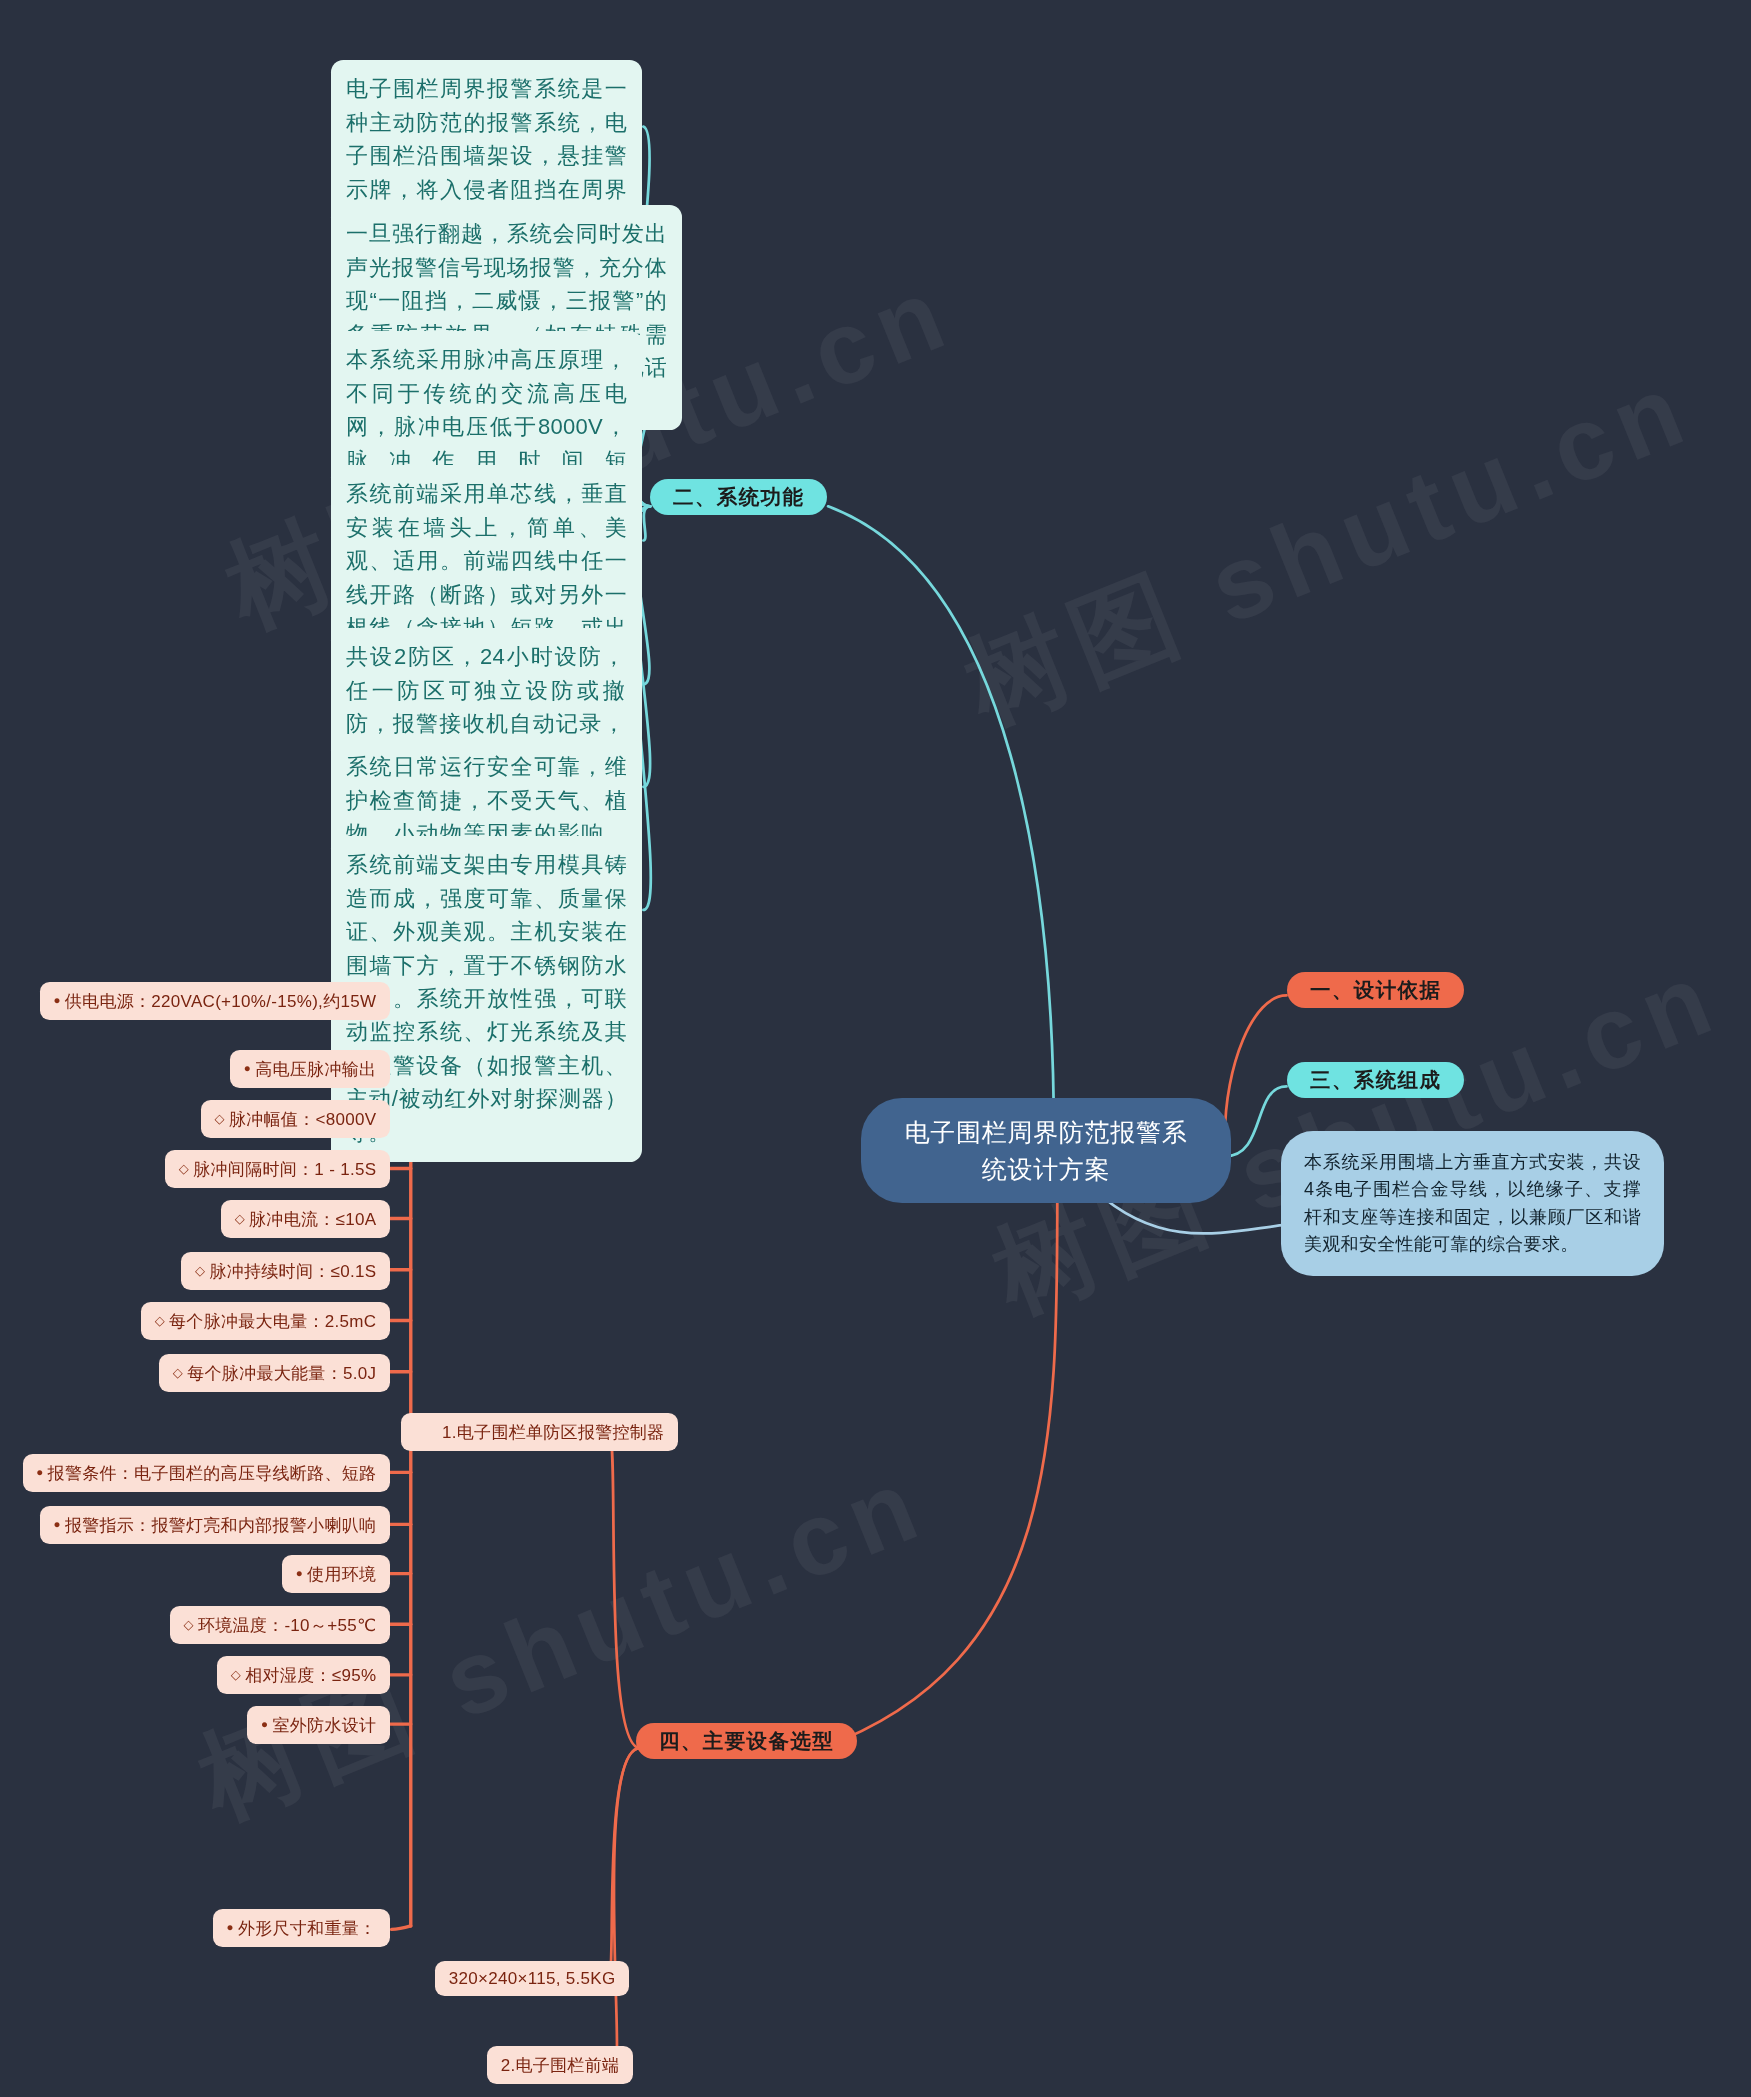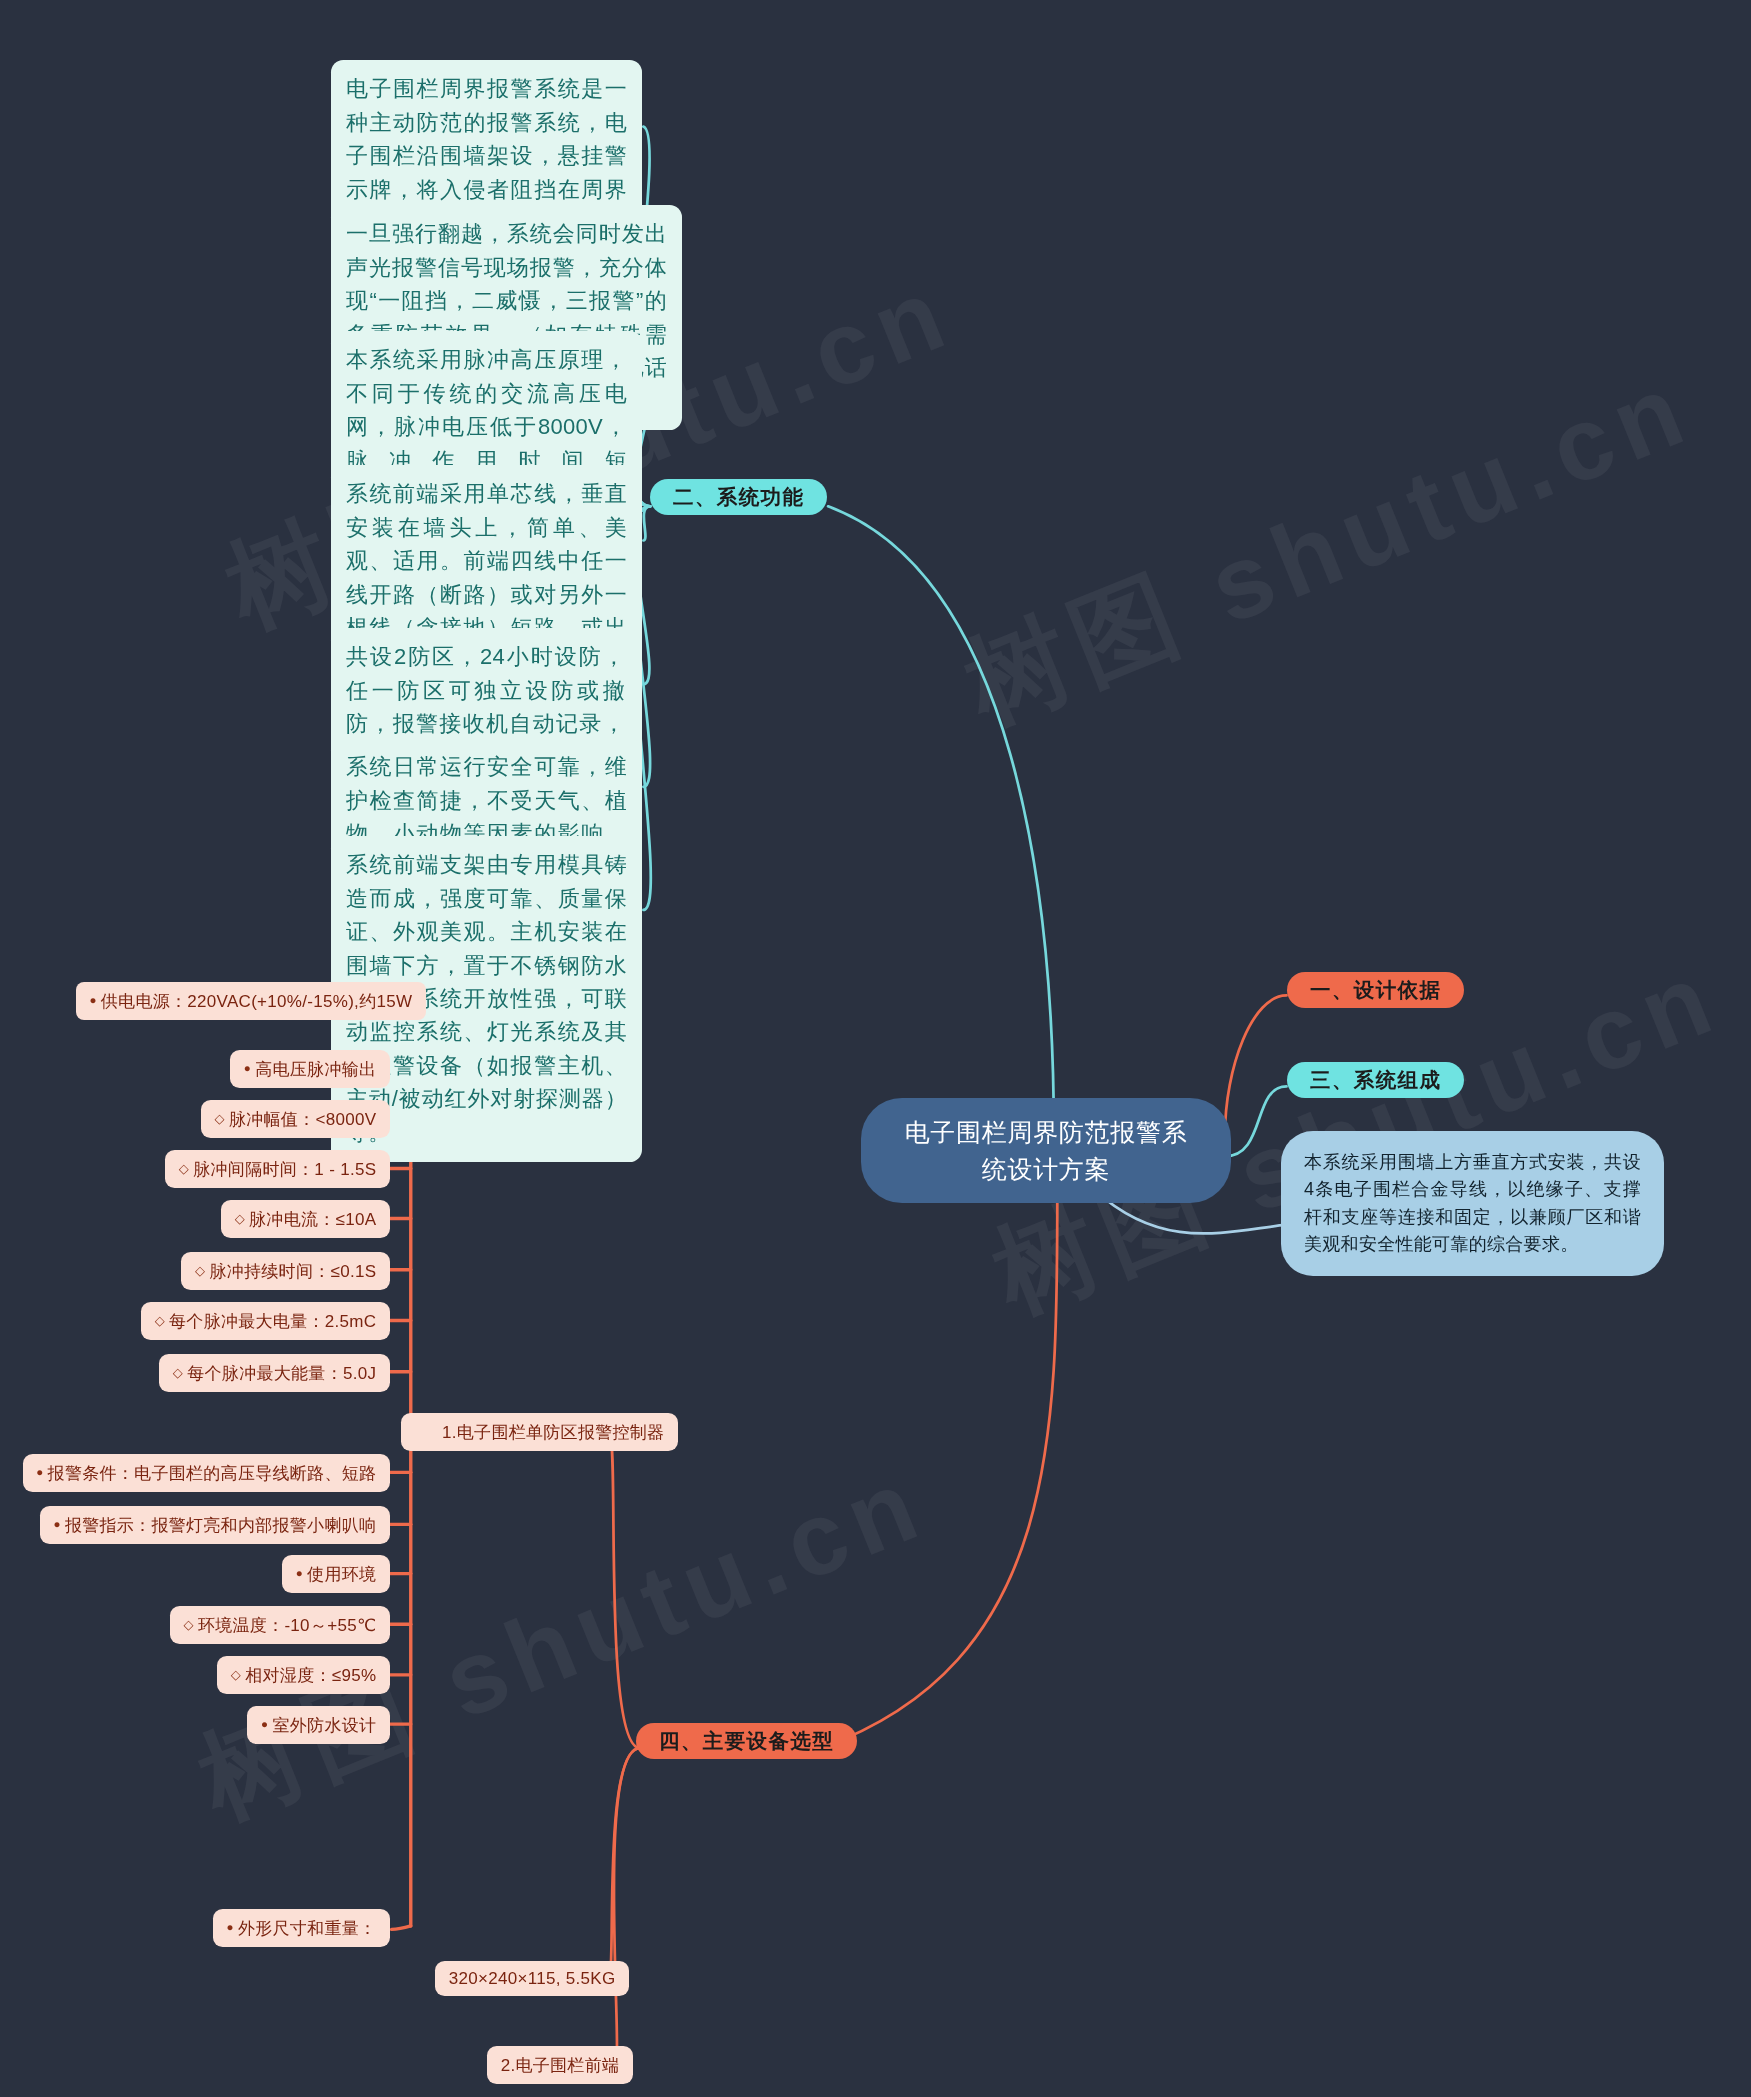--- a/index.html
+++ b/index.html
@@ -193,21 +193,21 @@
 统设计方案</div>
 
   <div class="node card-blue" style="left:1281px;top:1131px;width:383px;">本系统采用围墙上方垂直方式安装，共设4条电子围栏合金导线，以绝缘子、支撑杆和支座等连接和固定，以兼顾厂区和谐美观和安全性能可靠的综合要求。</div>
 
   <div class="node chip" style="left:401px;top:1413px;padding-left:41px;">1.电子围栏单防区报警控制器</div>
 
   <div class="node chip" style="left:435px;top:1961px;">320×240×115, 5.5KG</div>
 
   <div class="node chip" style="left:487px;top:2046px;">2.电子围栏前端</div>
 
-  <div class="node chip dot" style="right:1326px;top:982px;border-radius:8px;">供电电源：220VAC(+10%/-15%),约15W</div>
+  <div class="node chip dot" style="right:1362px;top:982px;">供电电源：220VAC(+10%/-15%),约15W</div>
 
   <div class="node chip dot" style="right:1362px;top:1050px;">高电压脉冲输出</div>
 
   <div class="node chip diamond" style="right:1362px;top:1100px;">脉冲幅值：&lt;8000V</div>
 
   <div class="node chip diamond" style="right:1362px;top:1150px;">脉冲间隔时间：1 - 1.5S</div>
 
   <div class="node chip diamond" style="right:1362px;top:1200px;">脉冲电流：≤10A</div>
 
   <div class="node chip diamond" style="right:1362px;top:1252px;">脉冲持续时间：≤0.1S</div>

